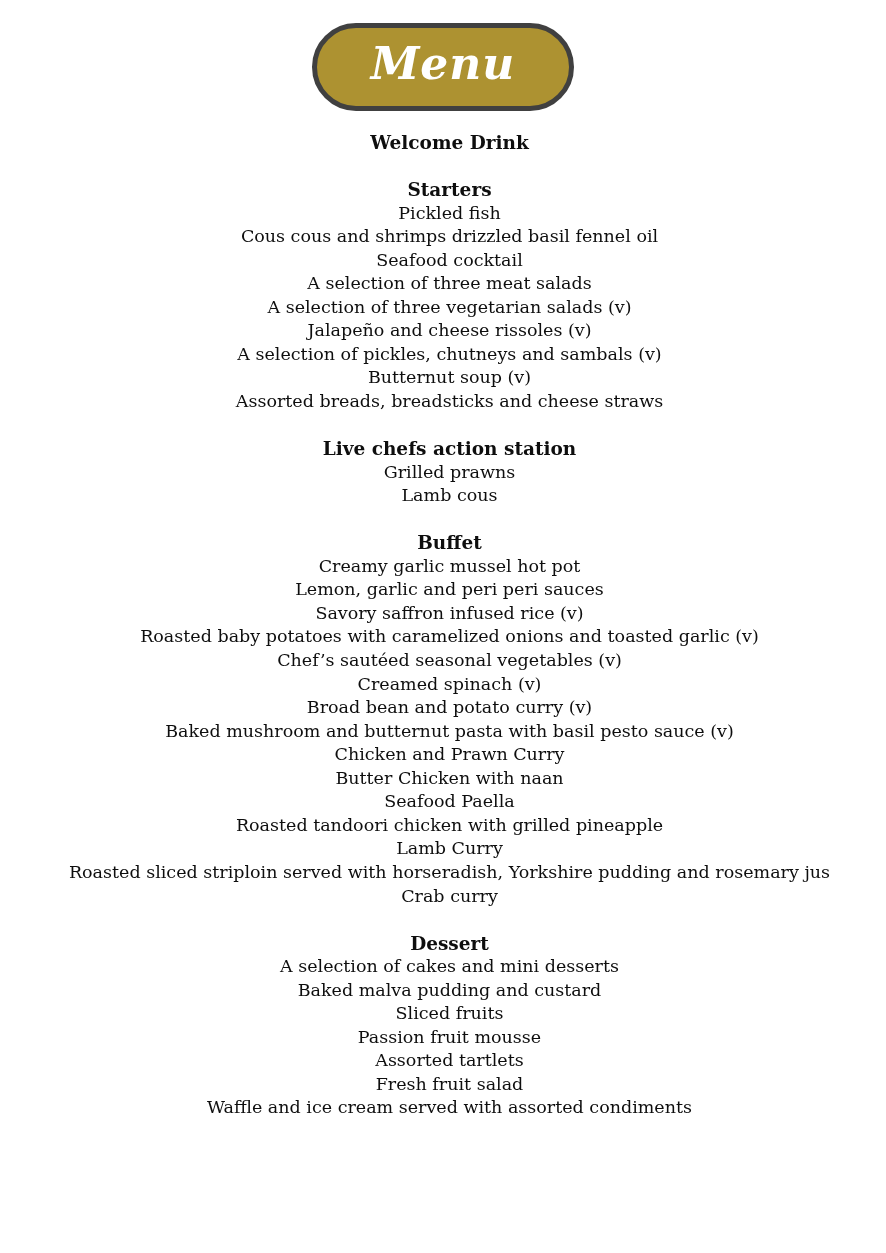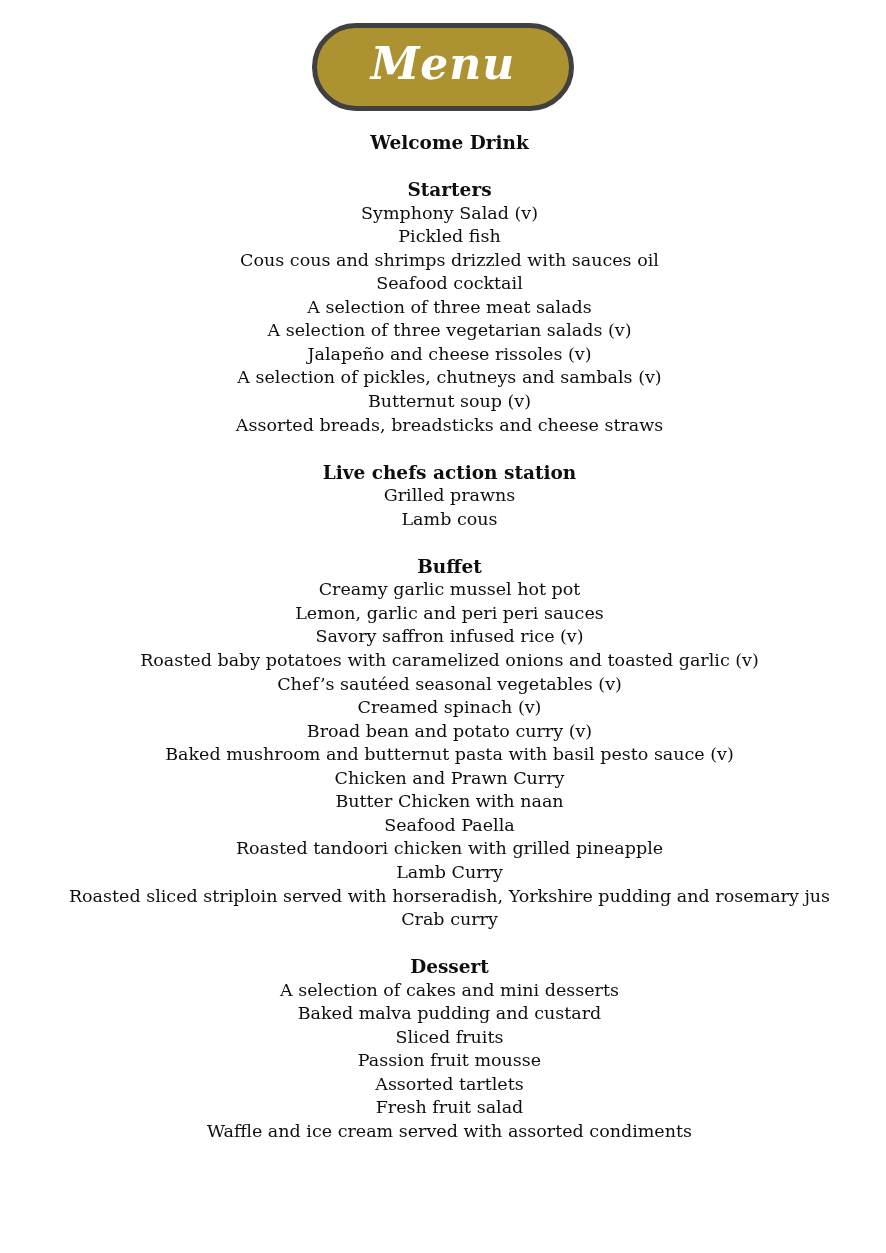--- a/index.html
+++ b/index.html
@@ -67,23 +67,22 @@
 <div class="page">
   <div class="badge">
     <span class="badge-text">Menu</span>
   </div>
   <main class="sections" id="sections">
       <section class="section">
         <h2 class="section-heading">Welcome Drink</h2>
       </section>
       <section class="section">
         <h2 class="section-heading">Starters</h2>
-        <p class="section-item">Symphony Salad (v)</p>
         <p class="section-item">Pickled fish</p>
-        <p class="section-item">Cous cous and shrimps drizzled with sauces oil</p>
+        <p class="section-item">Cous cous and shrimps drizzled basil fennel oil</p>
         <p class="section-item">Seafood cocktail</p>
         <p class="section-item">A selection of three meat salads</p>
         <p class="section-item">A selection of three vegetarian salads (v)</p>
         <p class="section-item">Jalapeño and cheese rissoles (v)</p>
         <p class="section-item">A selection of pickles, chutneys and sambals (v)</p>
         <p class="section-item">Butternut soup (v)</p>
         <p class="section-item">Assorted breads, breadsticks and cheese straws</p>
       </section>
       <section class="section">
         <h2 class="section-heading">Live chefs action station</h2>

